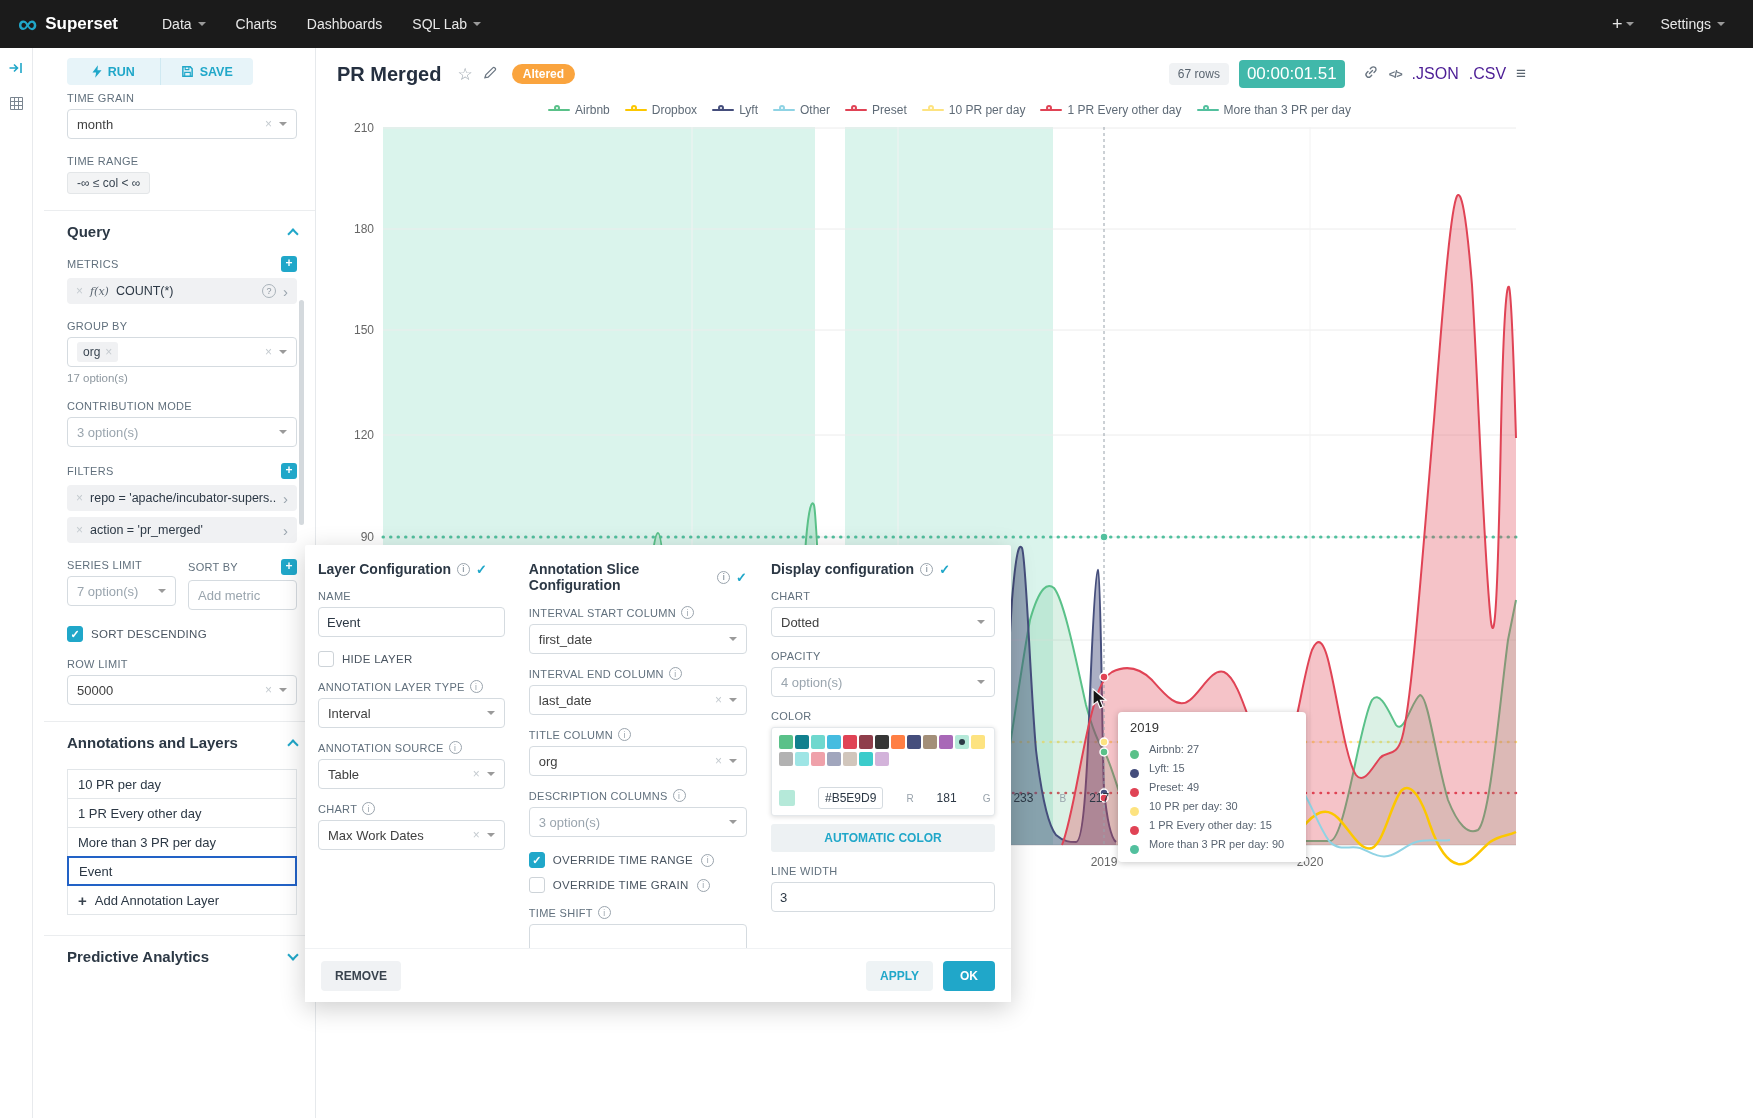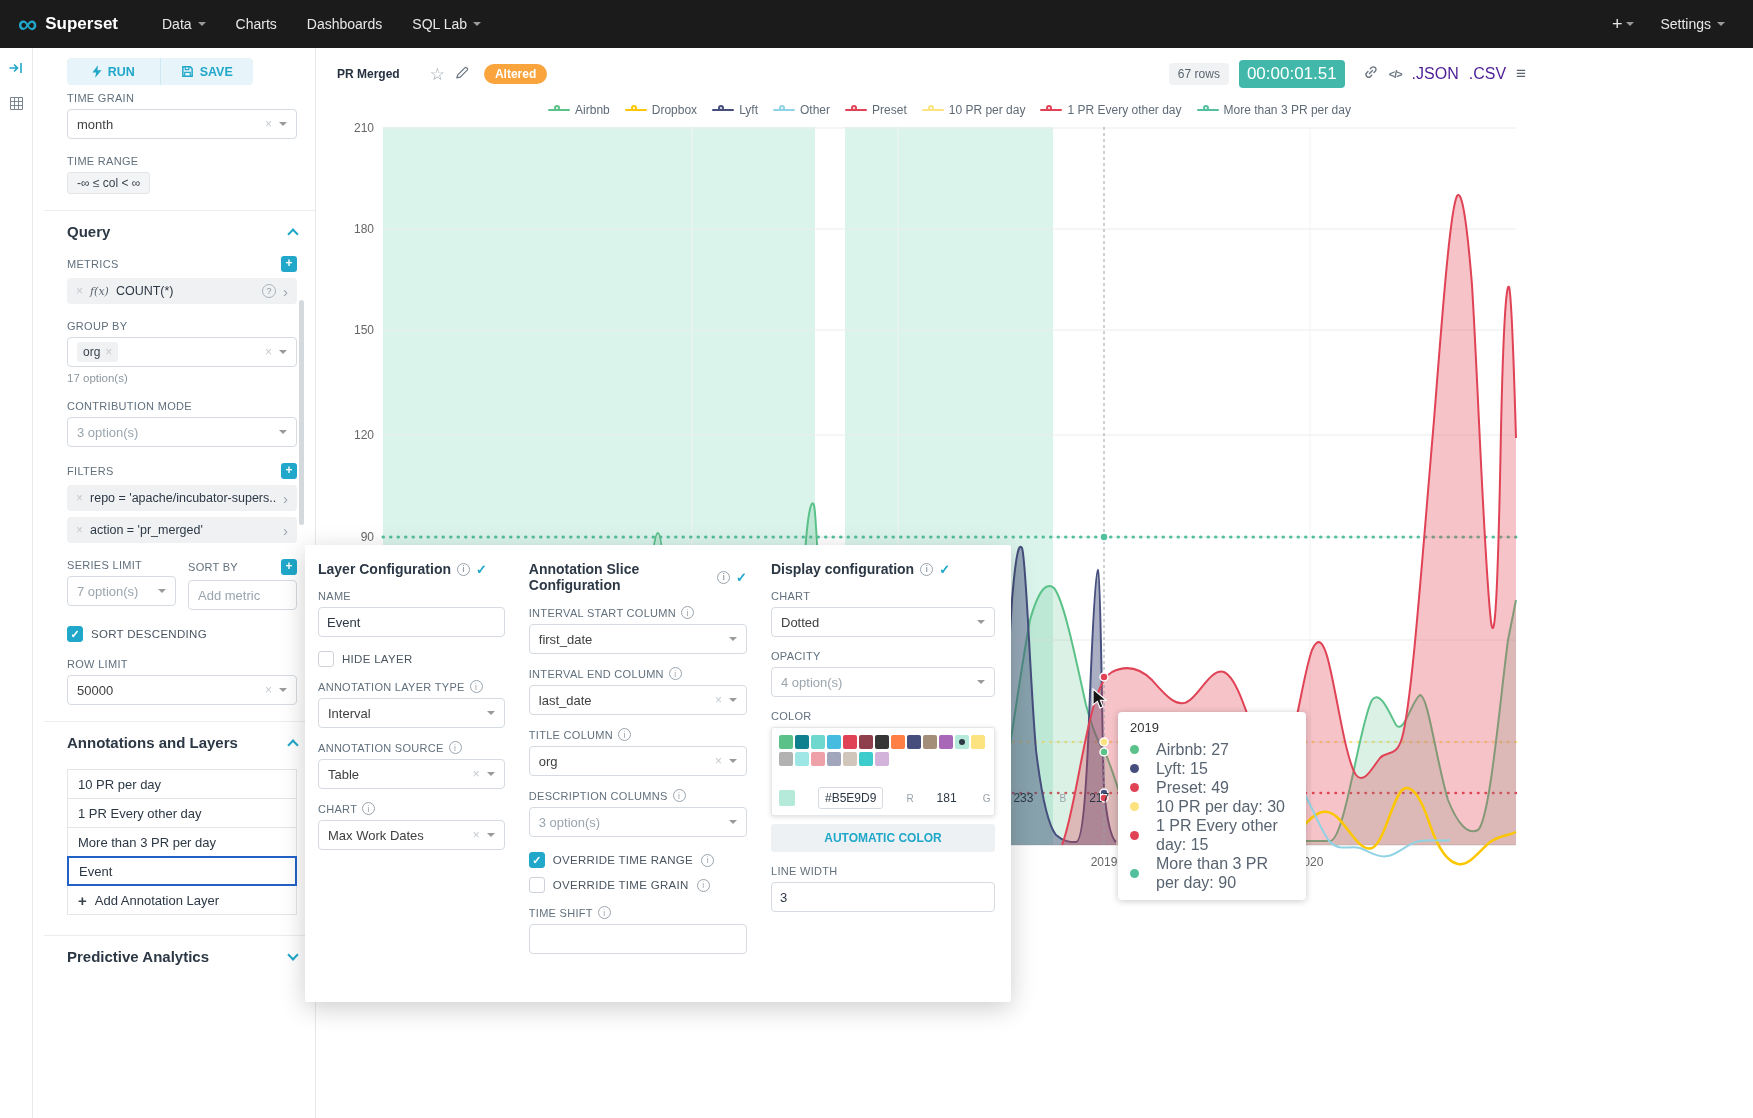--- a/index.html
+++ b/index.html
@@ -74,42 +74,42 @@
   .layer:first-child{margin-top:0}
   .layer.selected{border:2px solid #2262C6;position:relative;z-index:1}
   .layer.add{gap:8px;font-weight:500}
   .plus-dark{font-size:15px;font-weight:700;color:#39434e}
   .panelbar{position:absolute;left:299px;top:300px;width:5px;height:225px;background:#d4d9dd;border-radius:3px;z-index:6}
 
   
   .main{position:absolute;left:305px;top:48px;width:1448px;height:1070px}
   .chart-header{position:absolute;left:0;top:0;width:1235px;padding:12px 14px 0 32px;display:flex;
     align-items:center;gap:10px}
-  .page-title{font-size:12px;font-weight:600;color:#253040;margin-right:20px}
+  .page-title{font-size:20px;font-weight:600;color:#253040;margin-right:6px}
   .star{font-size:17px;color:#98a2ab;cursor:pointer}
   .badge{background:#FAA43E;color:#fff;font-size:12px;font-weight:600;border-radius:11px;padding:3px 11px;margin-left:4px}
   .hspacer{flex:1}
   .rows-pill{background:#f0f2f4;color:#5a6570;font-size:12px;border-radius:4px;padding:4px 9px}
   .timer-pill{background:#41B8AA;color:#fff;font-size:17px;border-radius:4px;padding:4px 8px}
   .codeglyph{font-size:11px;font-weight:700;color:#6b7682;letter-spacing:-1px}
   .txtbtn{font-size:16px;color:#4c1d95;cursor:pointer}
   .burger{font-size:17px;color:#5a6570;cursor:pointer}
   .legend{position:absolute;left:78px;top:55px;width:1133px;display:flex;justify-content:center;
     gap:15px;white-space:nowrap}
   .legend-item{display:flex;align-items:center;gap:5px;font-size:12px;color:#5f6b77;cursor:pointer}
   .lg-marker{position:relative;width:22px;height:10px;flex:none}
   .lg-line{position:absolute;left:0;right:0;top:4px;height:2px;border-radius:1px}
   .lg-ring{position:absolute;left:6px;top:0;width:6px;height:6px;border:2px solid;border-radius:50%;background:#fff}
   .chartsvg{position:absolute;left:0;top:72px}
 
   
   .ctooltip{position:absolute;left:813px;top:664px;width:188px;background:#fff;border-radius:4px;
     box-shadow:0 1px 7px rgba(0,0,0,.22);padding:8px 12px;z-index:20}
   .ct-title{font-size:13px;color:#333;margin-bottom:5px}
-  .ct-item{display:flex;align-items:center;gap:17px;font-size:16px;color:#596471;line-height:19px}
+  .ct-item{display:flex;align-items:flex-end;gap:10px;font-size:11px;color:#596471;line-height:19px}
   .ct-dot{width:9px;height:9px;border-radius:50%;flex:none}
   .cursor{position:absolute;left:787px;top:640px;z-index:30}
 
   
   .modal{position:absolute;left:305px;top:545px;width:706px;height:457px;background:#fff;z-index:40;
     box-shadow:0 6px 26px rgba(0,0,0,.2);border-radius:2px;padding:16px 16px 0 13px}
   .m-title{font-size:16px;font-weight:500;color:#29333f;margin-bottom:12px}
   .m-cols{display:flex;gap:24px}
   .m-col1{width:190px}.m-col2{width:222px}.m-col3{width:224px}
   .m-sec{font-size:14px;font-weight:700;color:#2c3845;display:flex;align-items:center;gap:6px}
@@ -691,15 +691,20 @@
             <span class="rgb-l">B</span>
             <span class="rgb-v">217</span>
           </div>
         </div>
         <div class="autocolor">AUTOMATIC COLOR</div>
         <div class="lbl m-lbl">LINE WIDTH</div>
         <input class="inp" value="3" style="">
       </div>
     </div>
 
+    <div class="m-footer">
+      <span class="btn-remove">REMOVE</span>
+      <span class="btn-apply">APPLY</span>
+      <span class="btn-ok">OK</span>
+    </div>
   </div>
 
 </div>
 
 </body></html>

